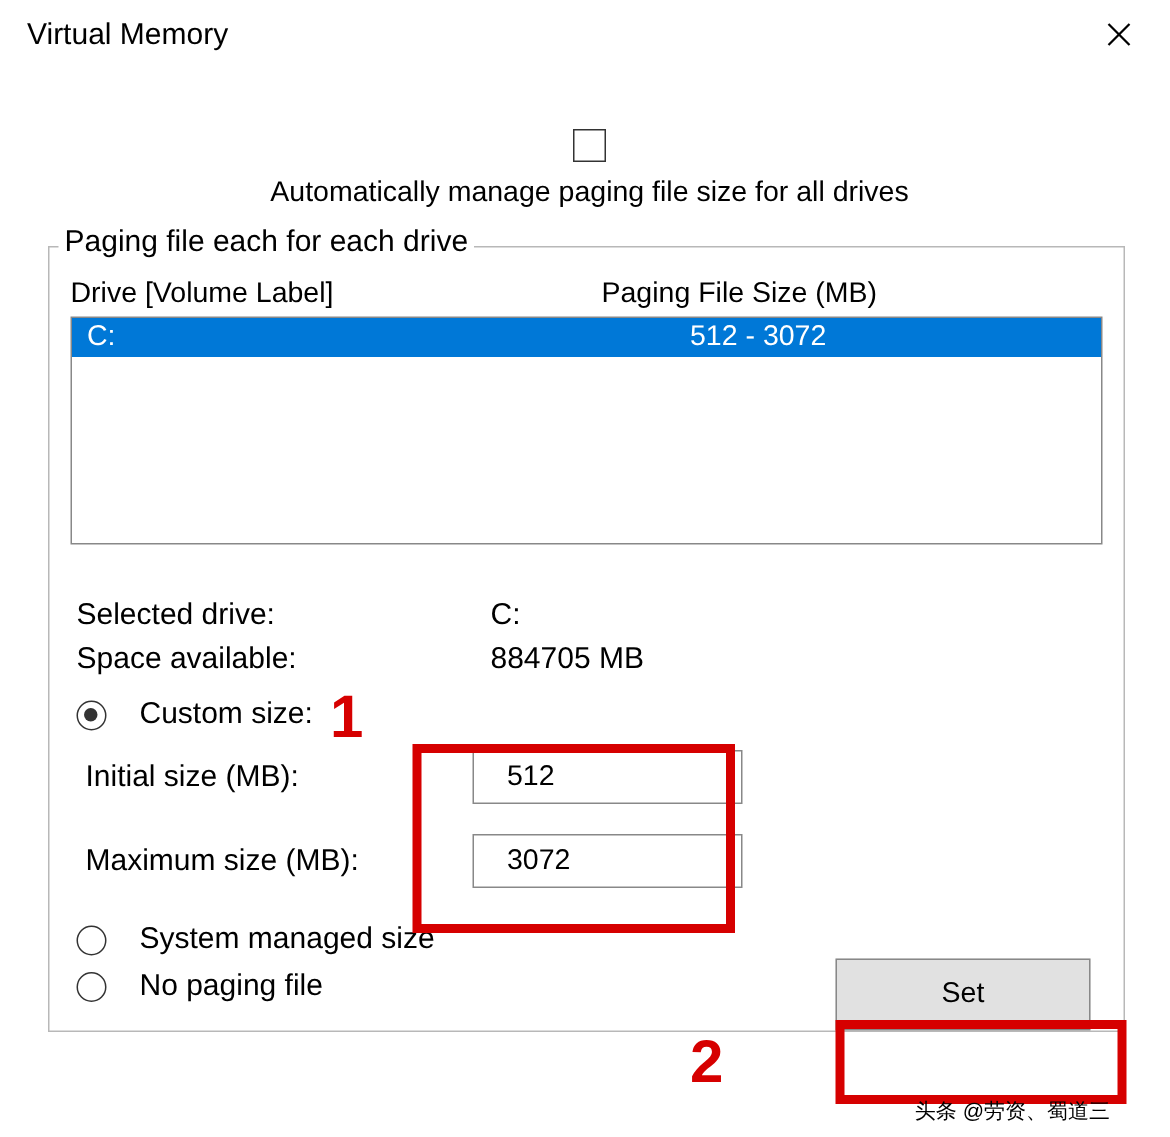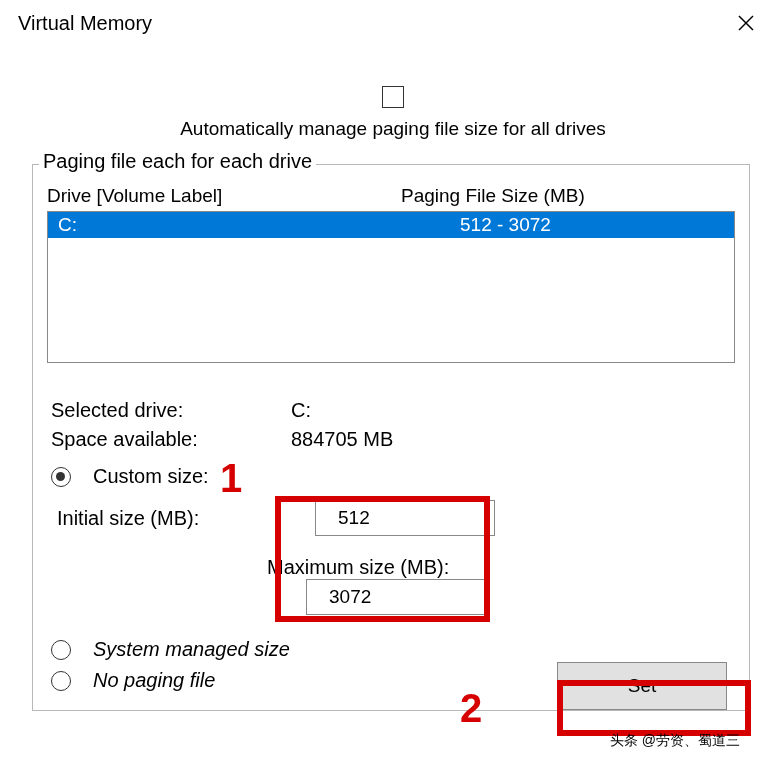--- a/index.html
+++ b/index.html
@@ -86,20 +86,21 @@
   }
   .drive-row .col-drive { width: 402px; }
   .info-block {
     margin-top: 36px;
     margin-left: 4px;
   }
   .info-row {
     display: flex;
     font-size: 20px;
     margin-bottom: 6px;
+    gap: 36px;
   }
   .info-label { width: 240px; }
   .radio-row {
     display: flex;
     align-items: center;
     gap: 22px;
     margin-top: 14px;
     margin-left: 4px;
     font-size: 20px;
   }
@@ -128,21 +129,21 @@
   }
   .size-label { width: 258px; }
   .text-input {
     width: 180px;
     height: 36px;
     border: 1px solid #888;
     padding: 4px 22px;
     font-size: 19px;
     background: #fff;
   }
-  .radio-block { margin-top: 23px; font-style: italic; }
+  .radio-block { margin-top: 23px; }
   .radio-block .radio-row { margin-top: 8px; }
   .set-btn {
     position: absolute;
     right: 22px;
     bottom: 0;
     width: 170px;
     height: 48px;
     border: 1px solid #888;
     background: #e1e1e1;
     font-size: 19px;
@@ -220,21 +221,21 @@
 
     <div class="radio-row">
       <div class="radio checked"></div>
       <span>Custom size:</span>
     </div>
 
     <div class="size-row">
       <span class="size-label">Initial size (MB):</span>
       <input class="text-input" value="512" style="">
     </div>
-    <div class="size-row" style="margin-top:20px;flex-direction:column;">
+    <div class="size-row" style="margin-top:20px;">
       <span class="size-label">Maximum size (MB):</span>
       <input class="text-input" value="3072" style="">
     </div>
 
     <div class="radio-block">
       <div class="radio-row">
         <div class="radio"></div>
         <span>System managed size</span>
       </div>
       <div class="radio-row">

